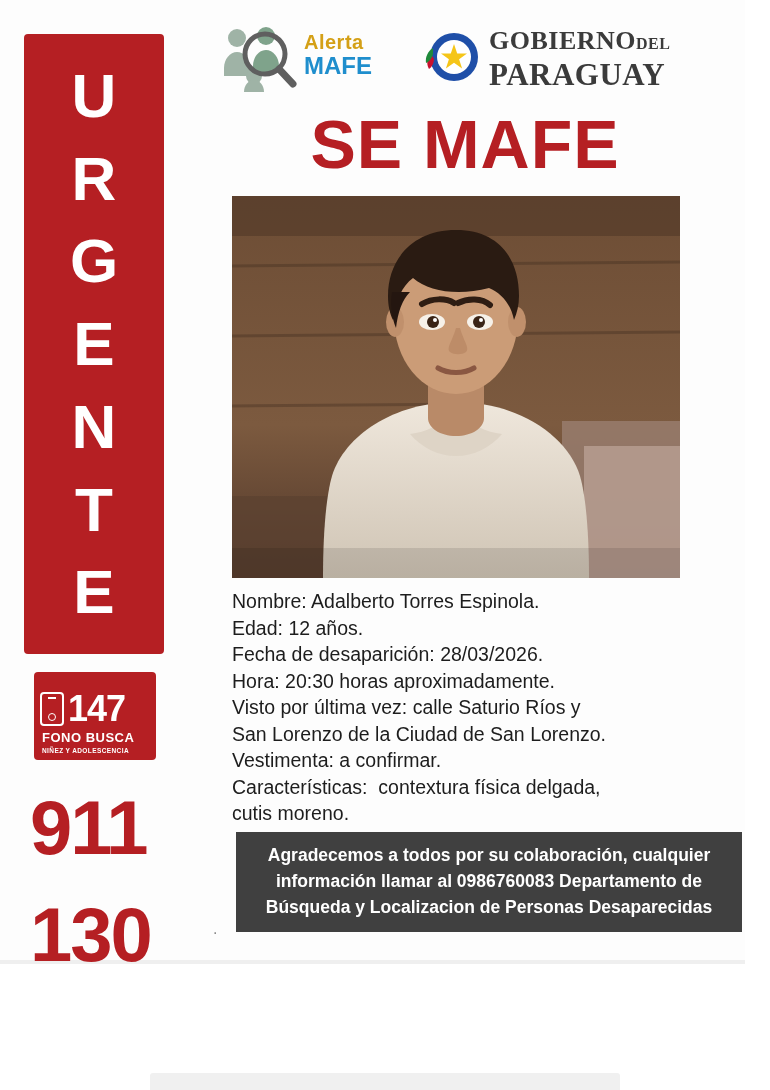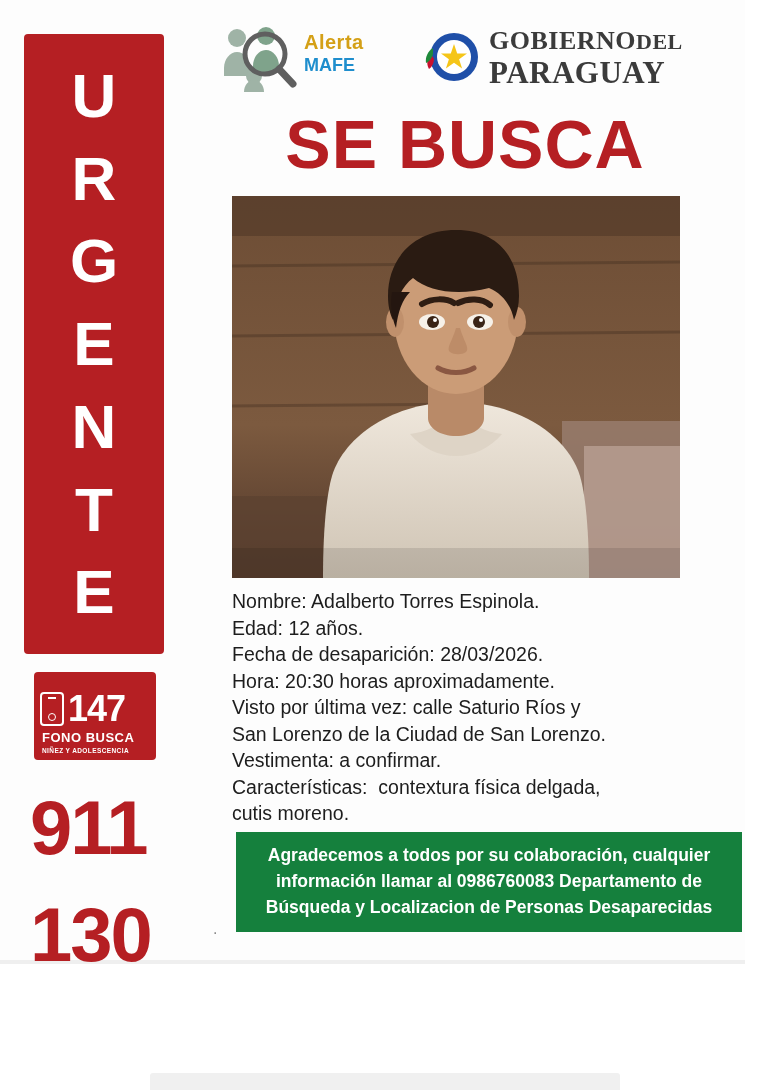--- a/index.html
+++ b/index.html
@@ -185,21 +185,21 @@
   }
   .mafe-alerta {
     color: #d4a017;
     font-size: 20px;
     font-weight: bold;
     line-height: 20px;
     letter-spacing: 0.5px;
   }
   .mafe-mafe {
     color: #1f8ecd;
-    font-size: 18px;
+    font-size: 24px;
     font-weight: bold;
     line-height: 27px;
     letter-spacing: 0px;
   }
 
   .logo-gov {
     position: absolute;
     left: 425px;
     top: 22px;
     width: 290px;
@@ -219,21 +219,21 @@
     color: #3b3b3b;
   }
   .gov-line1 {
     font-family: "Liberation Serif", serif;
     font-size: 26px;
     font-weight: bold;
     line-height: 30px;
     letter-spacing: 0.5px;
   }
   .gov-line1 .small {
-    font-size: 22px;
+    font-size: 16px;
   }
   .gov-line2 {
     font-family: "Liberation Serif", serif;
     font-size: 31px;
     font-weight: bold;
     line-height: 32px;
     letter-spacing: 0.5px;
   }
 
   
@@ -275,21 +275,21 @@
   }
   .details .row { white-space: pre-wrap; }
 
   
   .footer-box {
     position: absolute;
     left: 236px;
     top: 832px;
     width: 506px;
     padding: 10px 8px 12px 8px;
-    background: #15803d;
+    background: #404040;
     color: #ffffff;
     text-align: center;
     font-size: 17.5px;
     font-weight: bold;
     line-height: 26px;
     box-sizing: border-box;
   }
   .dot-mark {
     position: absolute;
     left: 213px;
@@ -361,21 +361,21 @@
       </svg>
     </div>
     <div class="gov-text">
       <div class="gov-line1">
         <span>GOBIERNO</span><span class="small">DEL</span>
       </div>
       <div class="gov-line2">PARAGUAY</div>
     </div>
   </div>
 
-  <div class="se-busca">SE BUSCA</div>
+  <div class="se-busca">SE MAFE</div>
 
   <div class="photo">
     <svg viewBox="0 0 448 382" width="448" height="382" xmlns="http://www.w3.org/2000/svg">
       <defs>
         <linearGradient id="wall" x1="0" y1="0" x2="0" y2="1">
           <stop offset="0%" stop-color="#6d4d35"></stop>
           <stop offset="60%" stop-color="#7c5a3f"></stop>
           <stop offset="100%" stop-color="#50372a"></stop>
         </linearGradient>
         <linearGradient id="shirt" x1="0" y1="0" x2="0" y2="1">

